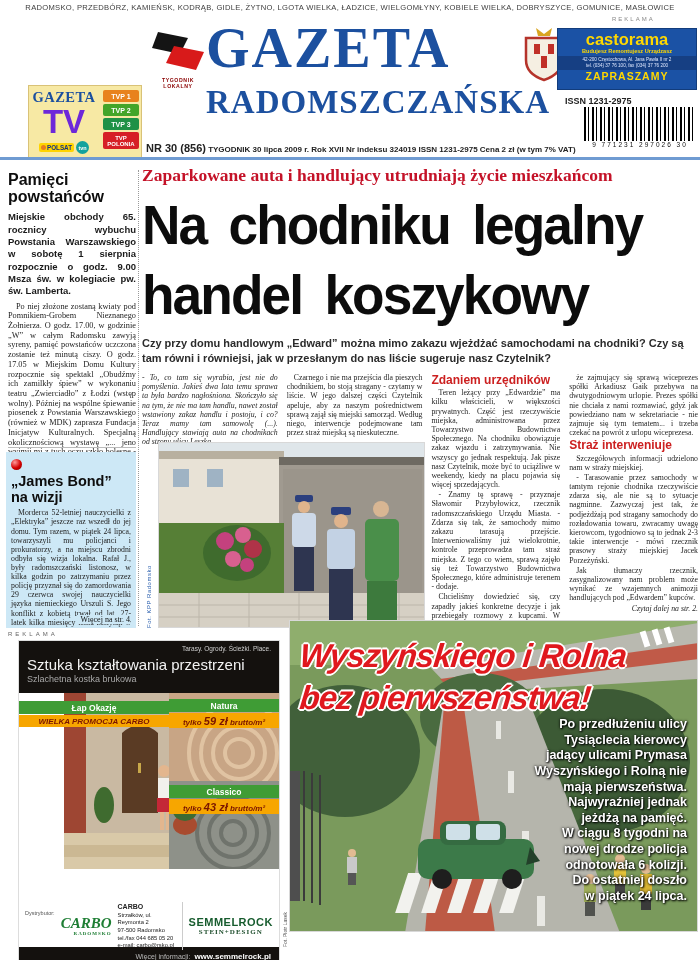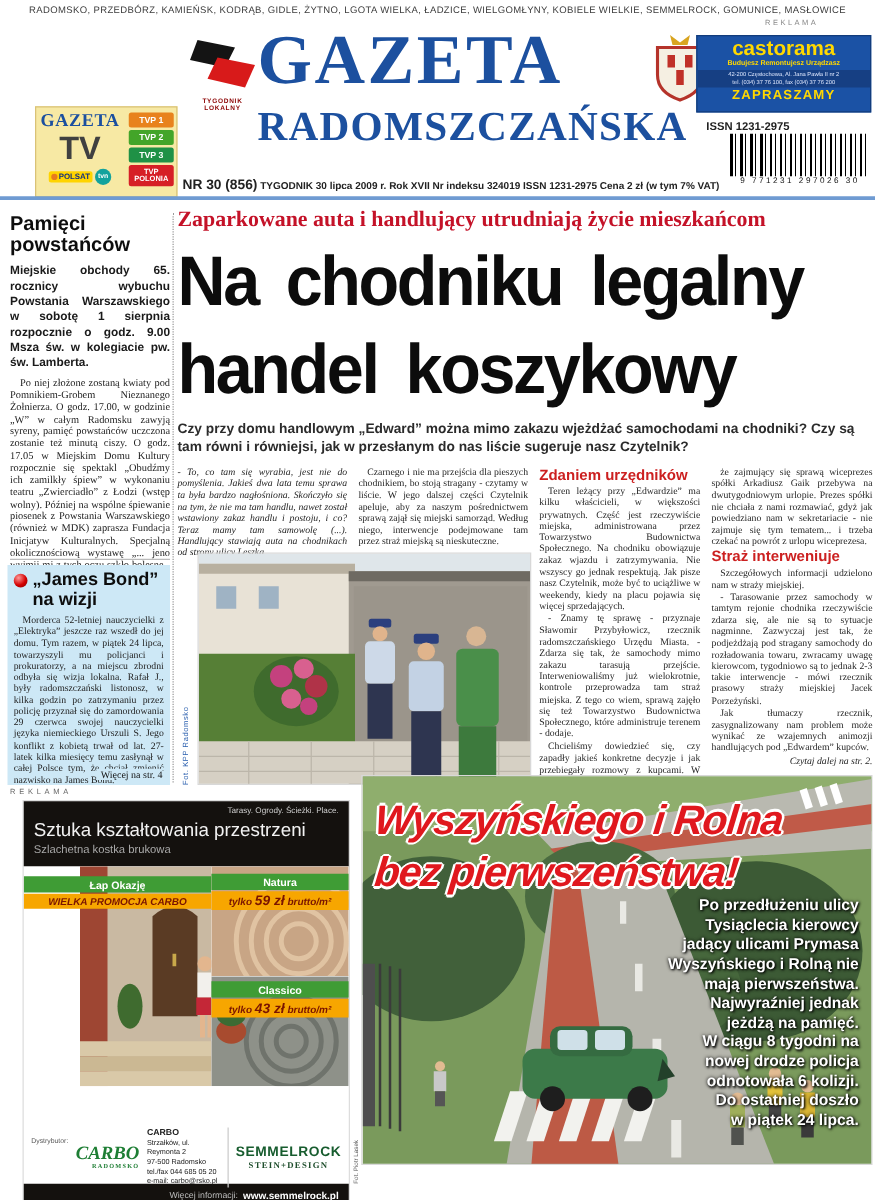--- a/index.html
+++ b/index.html
@@ -12,21 +12,21 @@
   .towns{top:3px;left:0;width:700px;text-align:center;font-size:7.6px;letter-spacing:.3px;color:#3c3c3c;}
 
   
   .promo{left:28px;top:26px;width:112px;height:55px;background:#17519c;color:#fff;
          font-weight:bold;font-size:10.5px;line-height:1.3;text-align:center;
          display:flex;align-items:center;justify-content:center;border:2px solid #0f3e7e;box-sizing:border-box;}
   .tvbox{left:28px;top:85px;width:114px;height:73px;background:#f7e9a4;border:1px solid #d9c277;
          box-sizing:border-box;padding:3px 2px 2px 4px;display:flex;}
   .tv-left{width:62px;display:flex;flex-direction:column;align-items:center;}
   .tv-gazeta{font-family:"Liberation Serif",serif;font-weight:bold;color:#1b4f9f;font-size:14.5px;letter-spacing:.5px;}
-  .tv-tv{font-weight:bold;color:#404040;font-size:26px;line-height:.95;}
+  .tv-tv{font-weight:bold;color:#6d28d9;font-size:33px;line-height:.95;}
   .tv-bottom{display:flex;align-items:center;gap:2px;margin-top:4px;}
   .polsat{background:#ffd400;color:#14317f;font-size:6.3px;font-weight:bold;padding:1px 2px;border-radius:2px;display:flex;align-items:center;gap:1px;}
   .polsat-dot{width:5px;height:5px;border-radius:50%;background:#e87b1e;display:inline-block;}
   .tvn{width:13px;height:13px;border-radius:50%;background:#13a29d;color:#fff;font-size:5.5px;font-weight:bold;
        display:flex;align-items:center;justify-content:center;}
   .tv-right{flex:1;display:flex;flex-direction:column;align-items:flex-end;gap:2px;padding-top:1px;}
   .chip{width:36px;height:12px;border-radius:2px;color:#fff;font-size:7px;font-weight:bold;
         display:flex;align-items:center;justify-content:center;}
   .chip.c1{background:#e8821d;} .chip.c2{background:#43a529;} .chip.c3{background:#1f9146;}
   .chip.c4{background:#d61f26;height:17px;flex-direction:column;line-height:1;font-size:6px;}
@@ -60,21 +60,21 @@
   
   .rail{left:8px;top:172px;width:128px;}
   .a1-title{font-size:16px;font-weight:bold;line-height:1.04;color:#0d0d0d;}
   .a1-lead{margin-top:6px;font-size:9.5px;font-weight:bold;line-height:1.3;text-align:justify;color:#1a1a1a;}
   .a1-body{margin-top:4px;font-family:"Liberation Serif",serif;font-size:8.3px;line-height:1.17;
            text-align:justify;color:#222;text-indent:8px;}
   .a1-sig{text-align:right;font-family:"Liberation Serif",serif;font-size:8.3px;font-weight:bold;}
   .rail-rule{left:8px;top:447px;width:128px;border-top:1px solid #bbb;height:0;}
   .jbbox{left:6px;top:452px;width:130px;height:176px;background:#cde8f6;box-sizing:border-box;
          padding:5px 5px 4px 5px;overflow:hidden;}
-  .jb-titlerow{display:flex;gap:4px;align-items:flex-start;}
+  .jb-titlerow{display:flex;gap:4px;align-items:flex-start;flex-direction:column;}
   .jb-ball{width:11px;height:11px;border-radius:50%;margin-top:2px;flex:none;
            background:radial-gradient(circle at 35% 30%,#ff9a9a,#d40000 55%,#7e0000);}
   .jb-title{font-size:14.5px;font-weight:bold;line-height:1.08;color:#0d0d0d;}
   .jb-body{margin-top:3px;font-family:"Liberation Serif",serif;font-size:7.8px;line-height:1.17;
            text-align:justify;color:#222;text-indent:7px;}
   .jb-more{position:absolute;right:6px;bottom:4px;font-family:"Liberation Serif",serif;
            font-size:8px;background:#cde8f6;padding-left:4px;}
   .reklama-rail{left:8px;top:631px;font-size:6px;letter-spacing:3px;color:#666;}
 
   
@@ -138,21 +138,21 @@
   .road-hl.l2{top:58px;}
   .road-cap{position:absolute;right:10px;top:96px;width:200px;text-align:right;color:#fff;
             font-weight:bold;font-size:12.5px;line-height:1.25;
             text-shadow:0 0 3px #000,1px 1px 2px #000;}
 </style>
 </head>
 <body>
 
 <div class="page">
 
-  <div class="abs towns">RADOMSKO, PRZEDBÓRZ, KAMIEŃSK, KODRĄB, GIDLE, ŻYTNO, LGOTA WIELKA, ŁADZICE, WIELGOMŁYNY, KOBIELE WIELKIE, SEMMELROCK, GOMUNICE, MASŁOWICE</div>
+  <div class="abs towns">RADOMSKO, PRZEDBÓRZ, KAMIEŃSK, KODRĄB, GIDLE, ŻYTNO, LGOTA WIELKA, ŁADZICE, WIELGOMŁYNY, KOBIELE WIELKA, DOBRYSZYCE, GOMUNICE, MASŁOWICE</div>
 
 
   <div class="abs tvbox">
     <div class="tv-left">
       <span class="tv-gazeta">GAZETA</span>
       <span class="tv-tv">TV</span>
       <span class="tv-bottom">
         <span class="polsat">
             <span class="polsat-dot"></span>
             <span>POLSAT</span>

